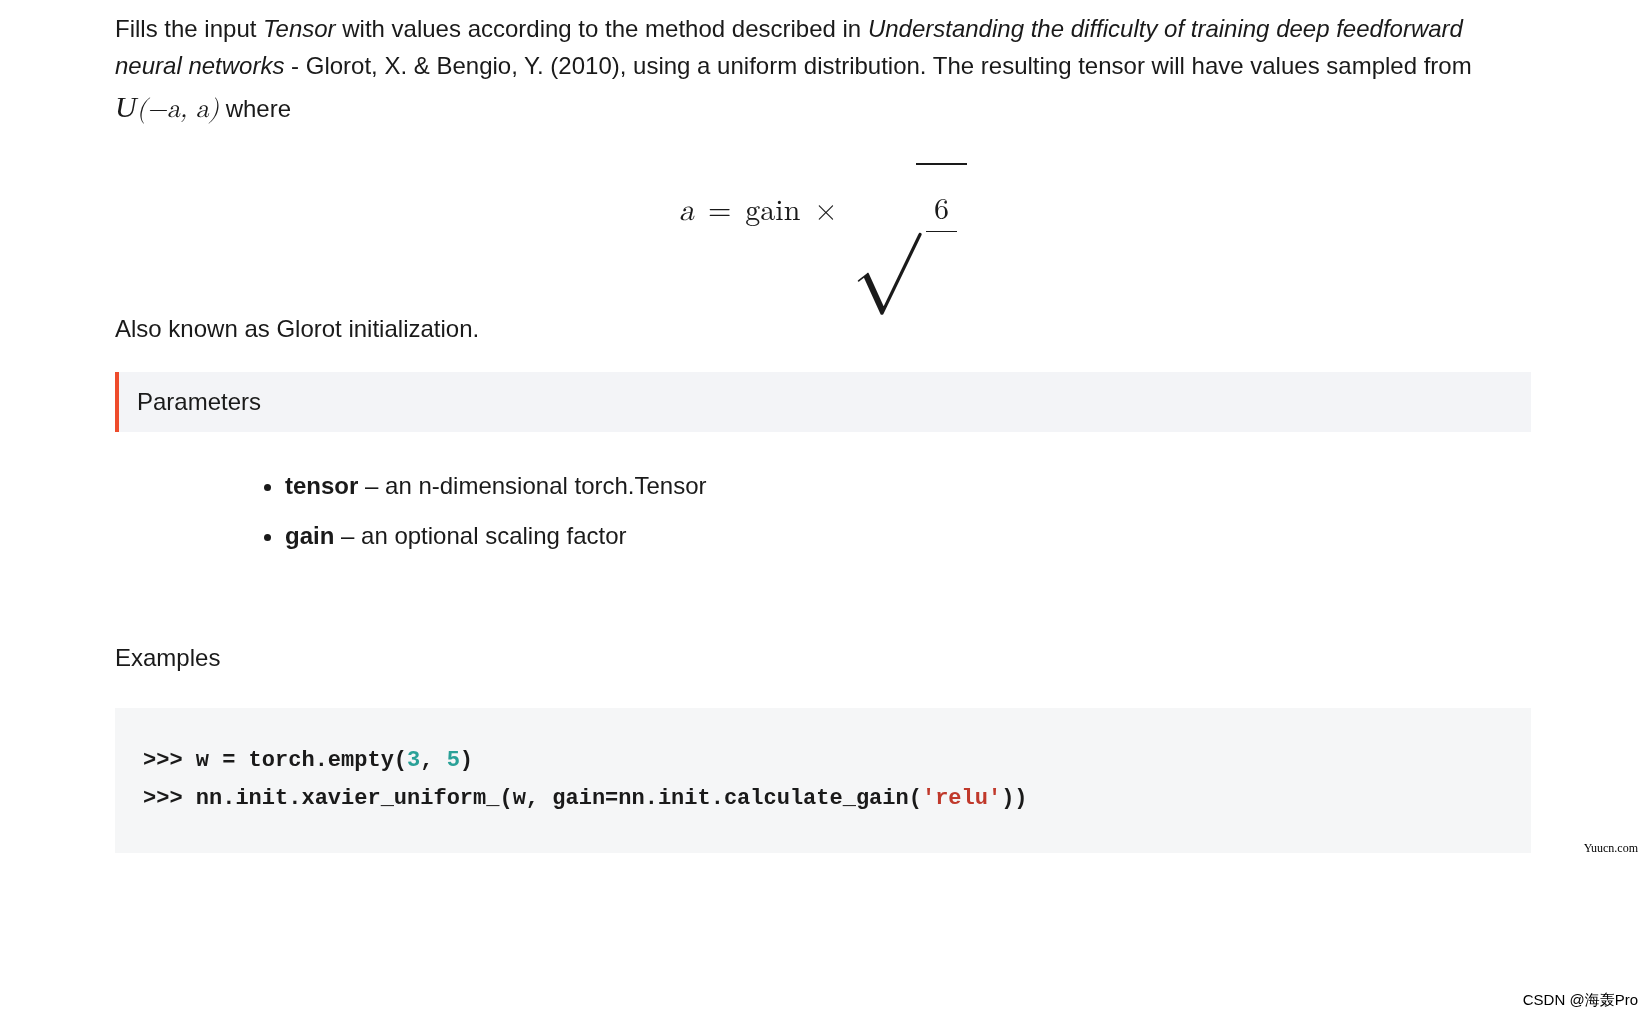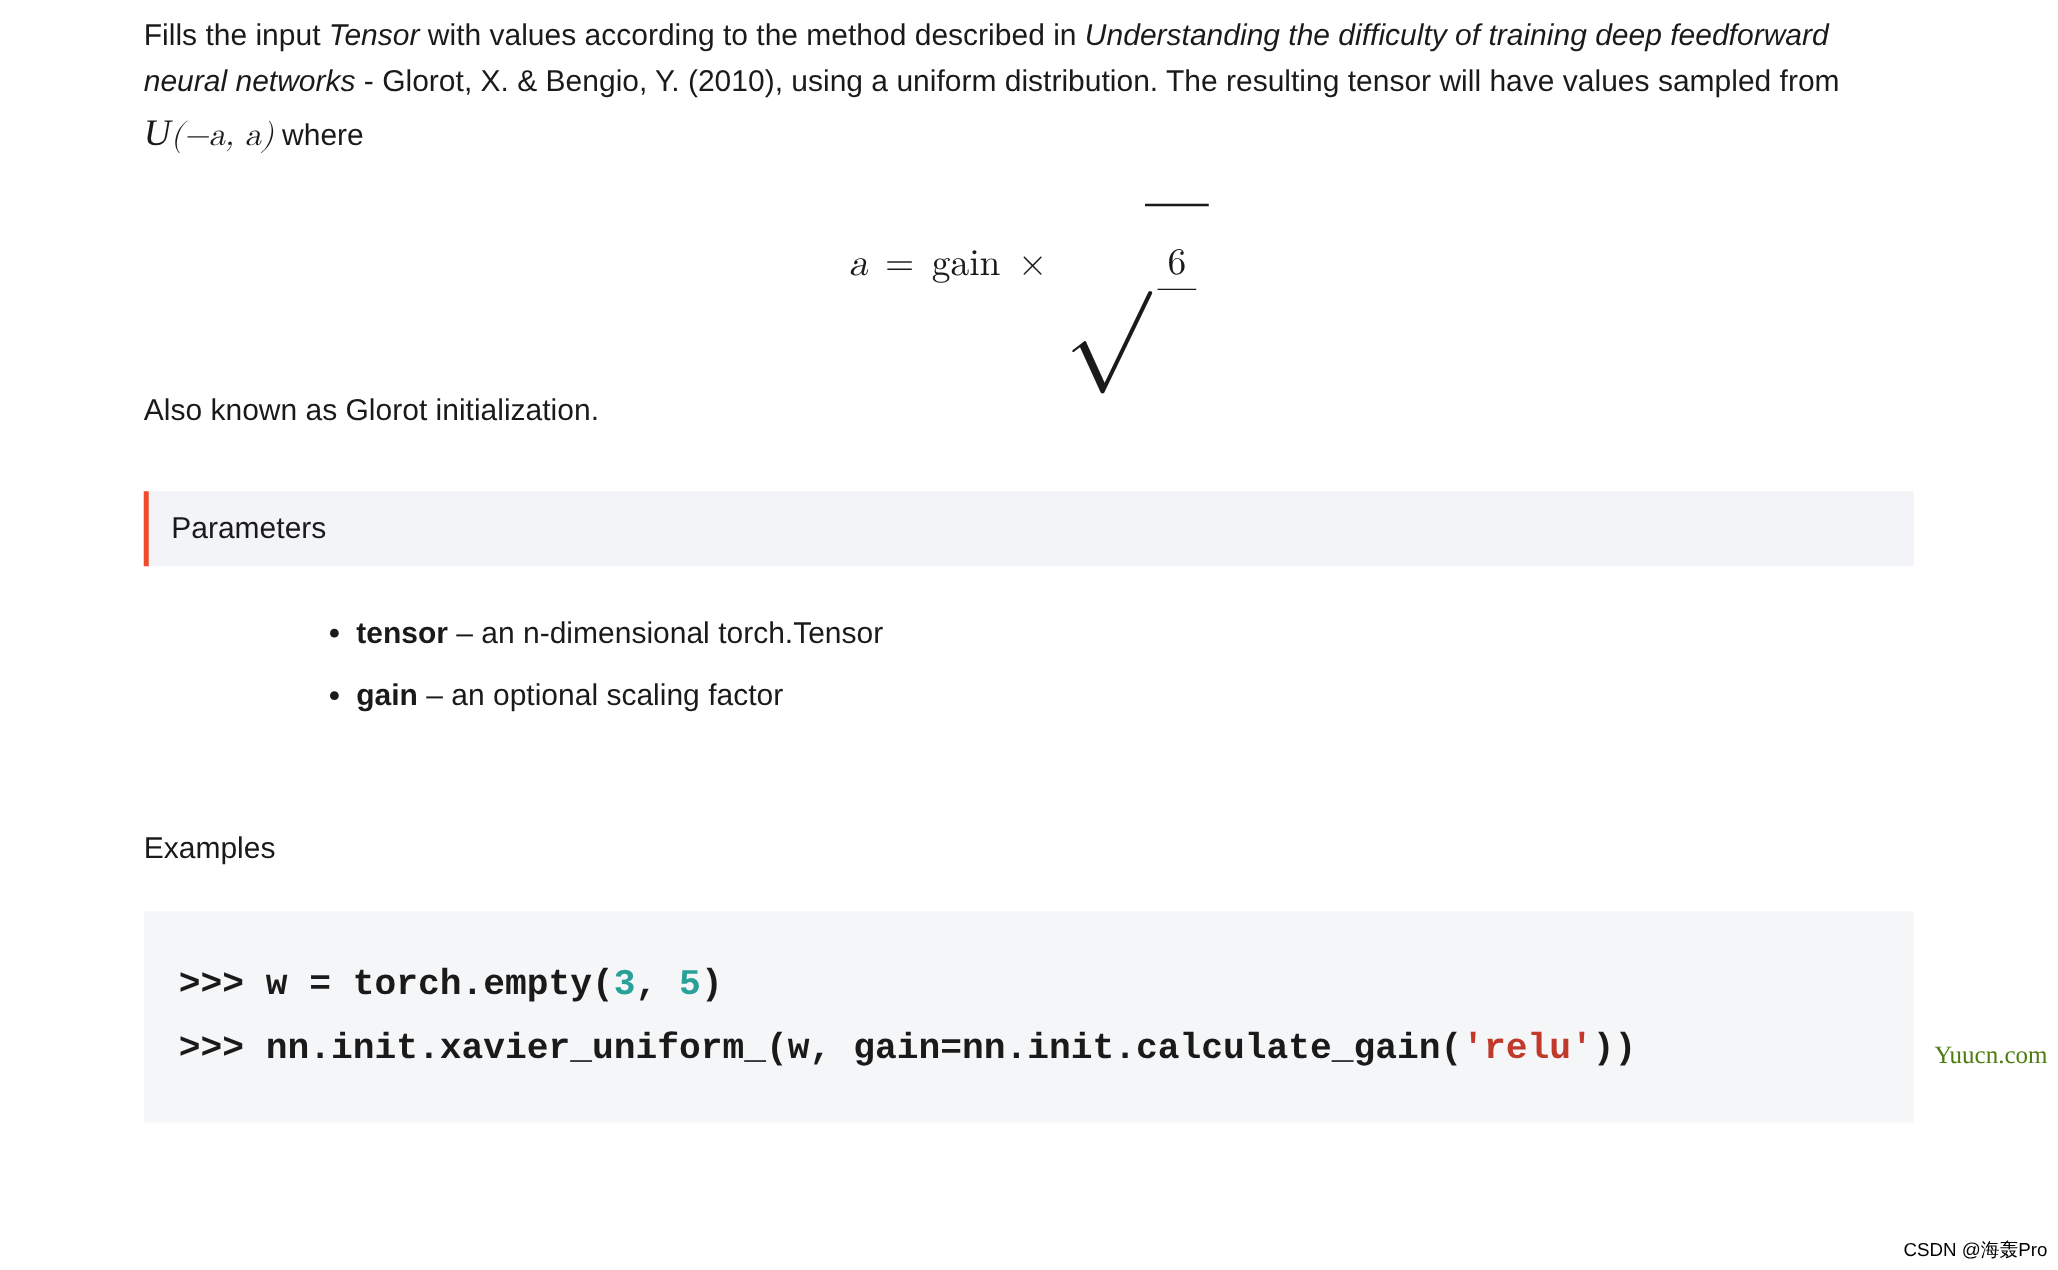--- a/index.html
+++ b/index.html
@@ -72,21 +72,21 @@
     width: 100%;
     border-top: 1.8px solid #1a1a1a;
   }
   .frac-den {
     font-size: 30px;
     padding: 6px 8px 0 8px;
     white-space: nowrap;
   }
   .glorot {
     font-size: 24px;
-    margin-bottom: 50px;
+    margin-bottom: 29px;
   }
   .parameters-header {
     background: #f3f4f7;
     border-left: 4px solid #ee4c2c;
     padding: 16px 18px;
     font-size: 24px;
     margin-bottom: 36px;
   }
   .param-list {
     list-style: disc;
@@ -99,36 +99,36 @@
   .param-list .pname { font-weight: 700; }
   .param-list .italic { }
   .examples-heading {
     font-size: 24px;
     margin-bottom: 36px;
   }
   .code-block {
     background: #f5f6f7;
     padding: 34px 28px;
     font-family: "SFMono-Regular", Consolas, "Liberation Mono", Menlo, monospace;
-    font-size: 29px;
+    font-size: 22px;
     line-height: 1.75;
     font-weight: 700;
     white-space: pre;
     overflow: hidden;
   }
   .tok-prompt { color: #1a1a1a; }
   .tok-plain  { color: #1a1a1a; }
   .tok-num    { color: #2aa198; }
   .tok-str    { color: #c0392b; }
   .watermark-right {
     position: fixed;
     right: 8px;
     bottom: 160px;
-    font-size: 20px;
-    color: #4d7c0f;
+    font-size: 12px;
+    color: #000000;
     font-family: Georgia, serif;
   }
   .watermark-bottom {
     position: fixed;
     right: 8px;
     bottom: 6px;
     font-size: 15px;
     color: #000000;
   }
 </style>

